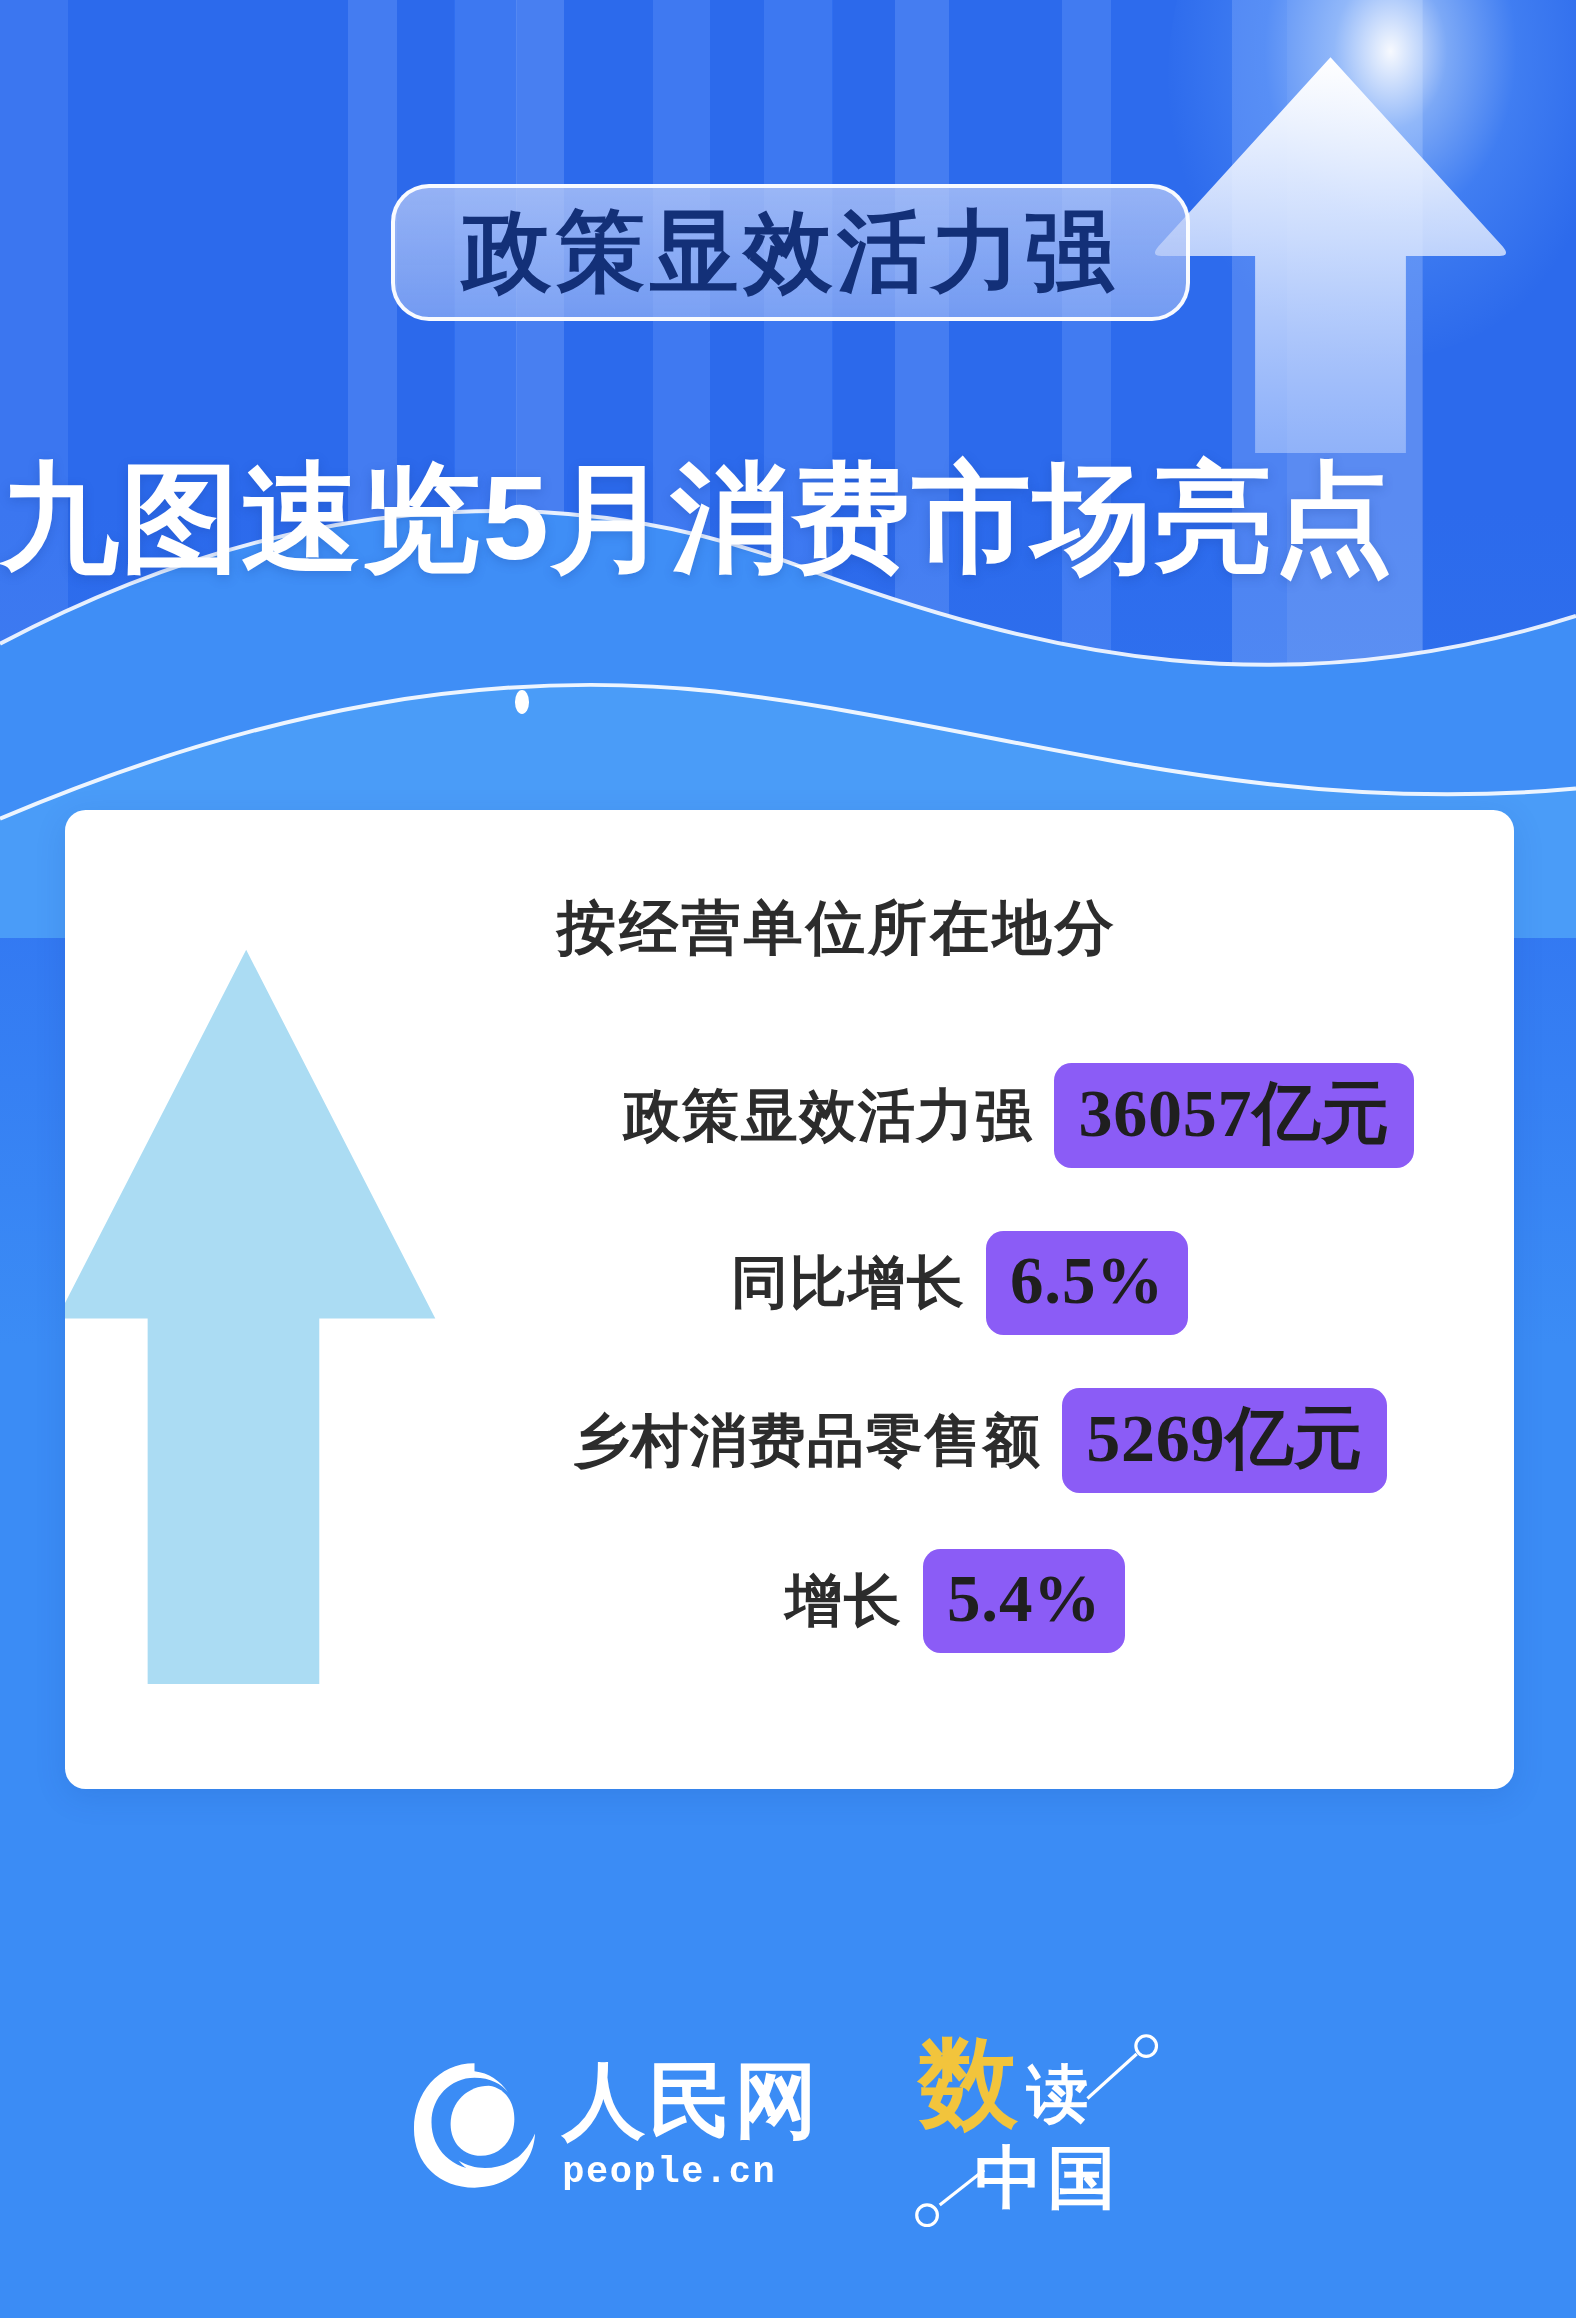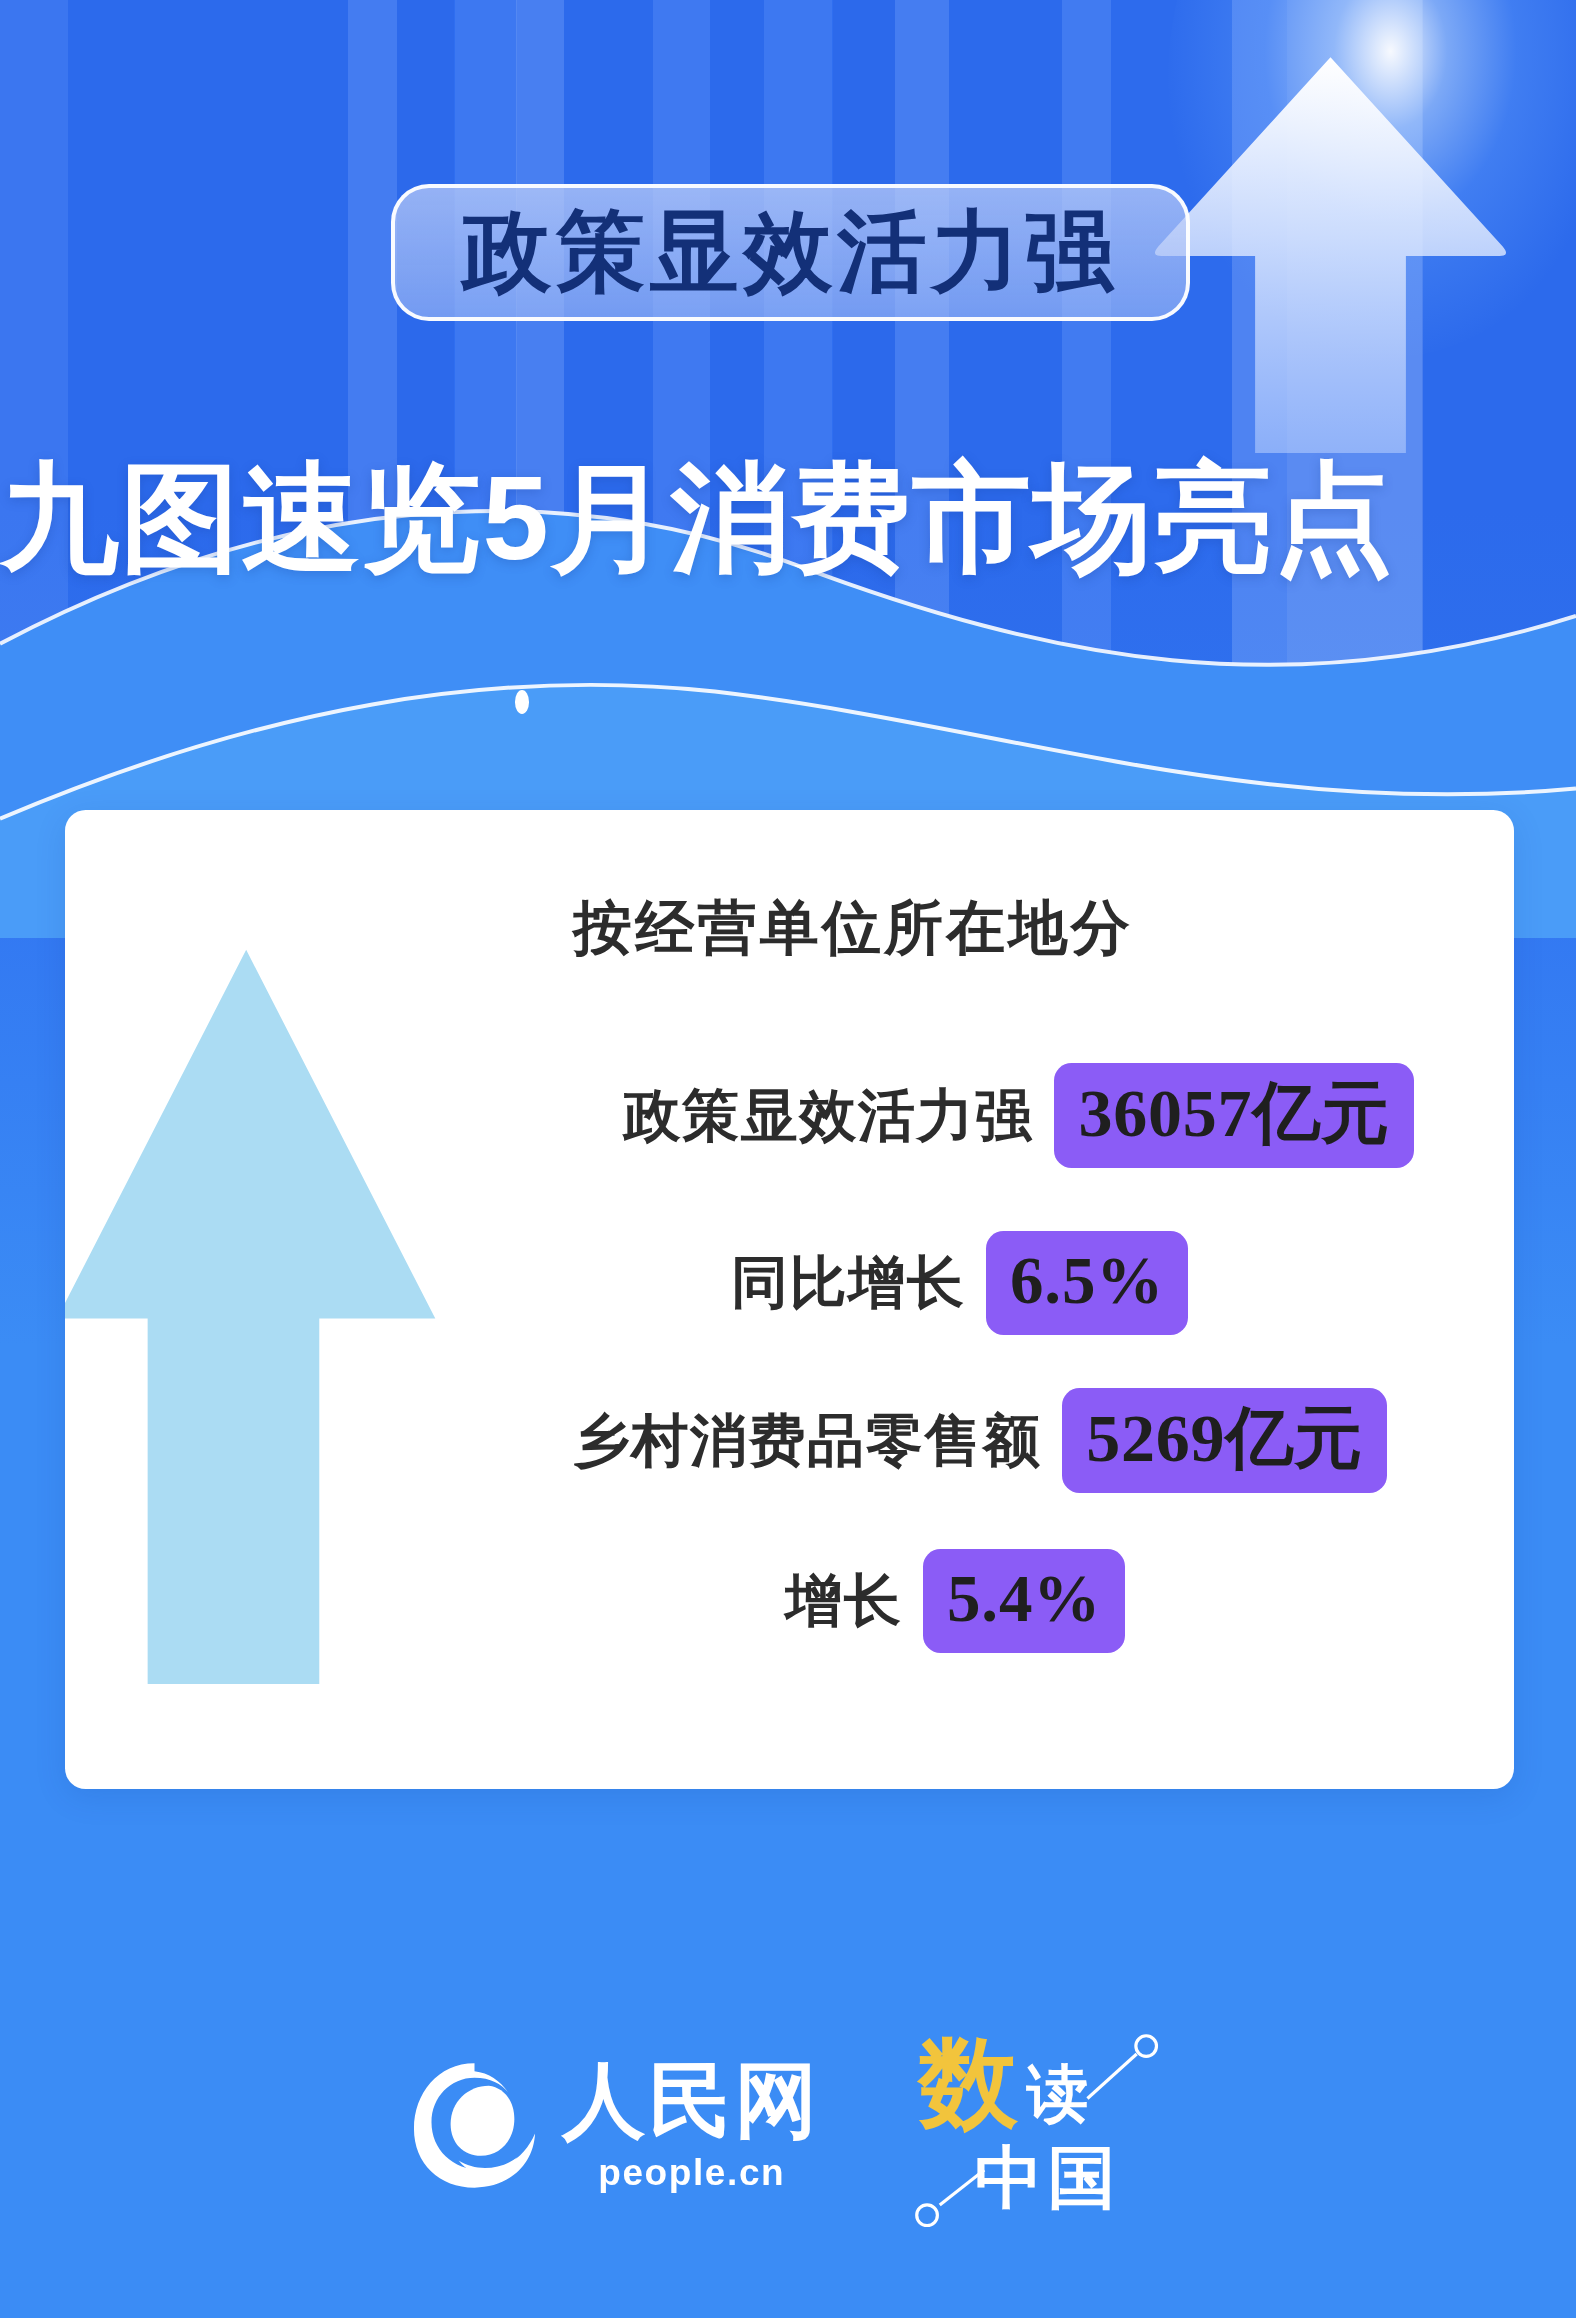--- a/index.html
+++ b/index.html
@@ -80,21 +80,21 @@
   .val{
     font-size:68px;font-weight:bold;color:#1f1f1f;
     letter-spacing:0.8px;line-height:1;
     background:#8b5cf6;border-radius:17.5px;
     padding:16px 24px 20.7px 24px;margin-left:20.7px;
     font-family:"Liberation Serif","DejaVu Serif",serif;
   }
   .val.small{font-size:67px;}
 
   .card-title{
-    position:absolute;left:16px;top:89px;width:1449px;
+    position:absolute;left:0;top:89px;width:1449px;
     text-align:center;
     font-size:59px;font-weight:bold;color:#2c2c2c;
     letter-spacing:3.2px;line-height:1;
     font-family:"Liberation Serif","DejaVu Serif",serif;
     padding-left:95px;box-sizing:border-box;
   }
 
   
   #row0{right:100px;top:253px;}
   #row1{right:326px;top:421px;}
@@ -110,22 +110,21 @@
   .people-mark{width:137px;height:137px;}
   .people-words{display:flex;flex-direction:column;align-items:flex-start;}
   .people-cn-zh{
     font-size:83px;font-weight:bold;color:#ffffff;line-height:1;
     letter-spacing:3.2px;
     font-family:"Liberation Serif","DejaVu Serif",serif;
   }
   .people-cn-en{
     font-size:37px;font-weight:bold;color:#ffffff;line-height:1;
     letter-spacing:1.6px;margin-top:11px;
-    font-family:Liberation Sans, sans-serif;
-    margin-left:36px;
+    font-family:Liberation Mono, monospace;
   }
   .shudu{position:relative;width:262px;height:207px;}
   .shudu-deco{position:absolute;left:0;top:0;width:262px;height:207px;}
   .shu{
     position:absolute;left:11px;top:12.7px;
     font-size:99px;font-weight:bold;color:#f2c43c;line-height:1;
     font-family:"Liberation Serif","DejaVu Serif",serif;
   }
   .du{
     position:absolute;left:119px;top:41px;

